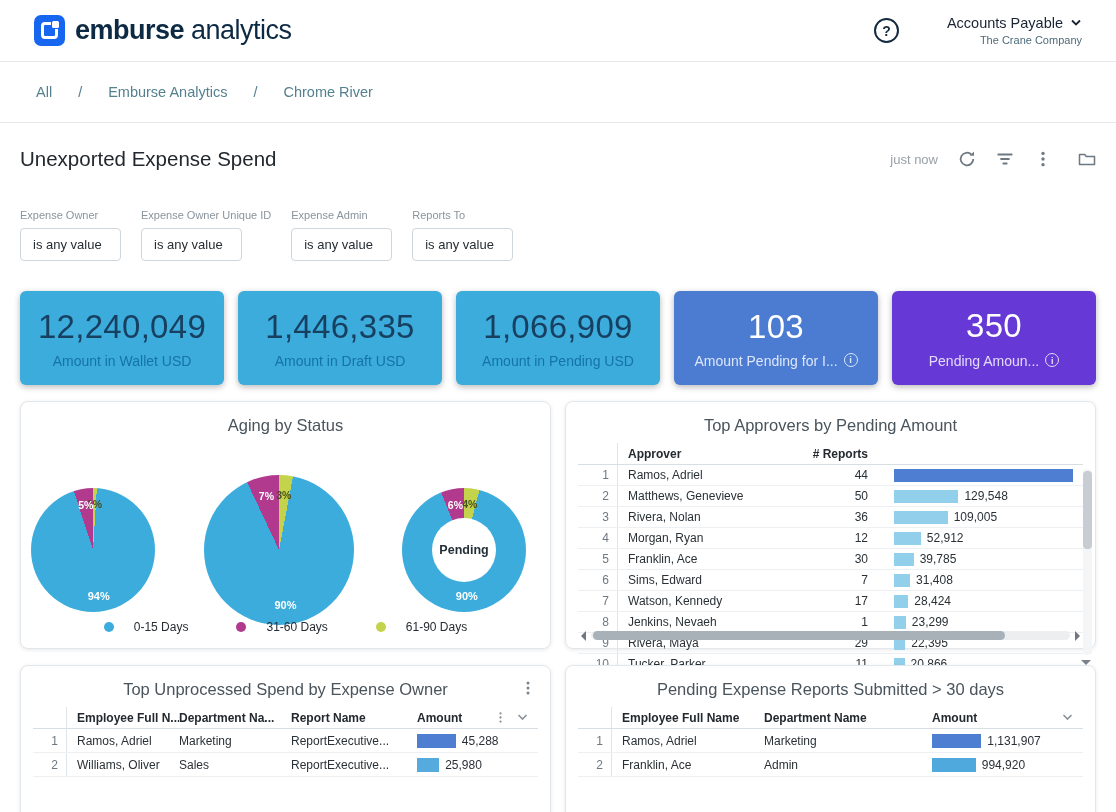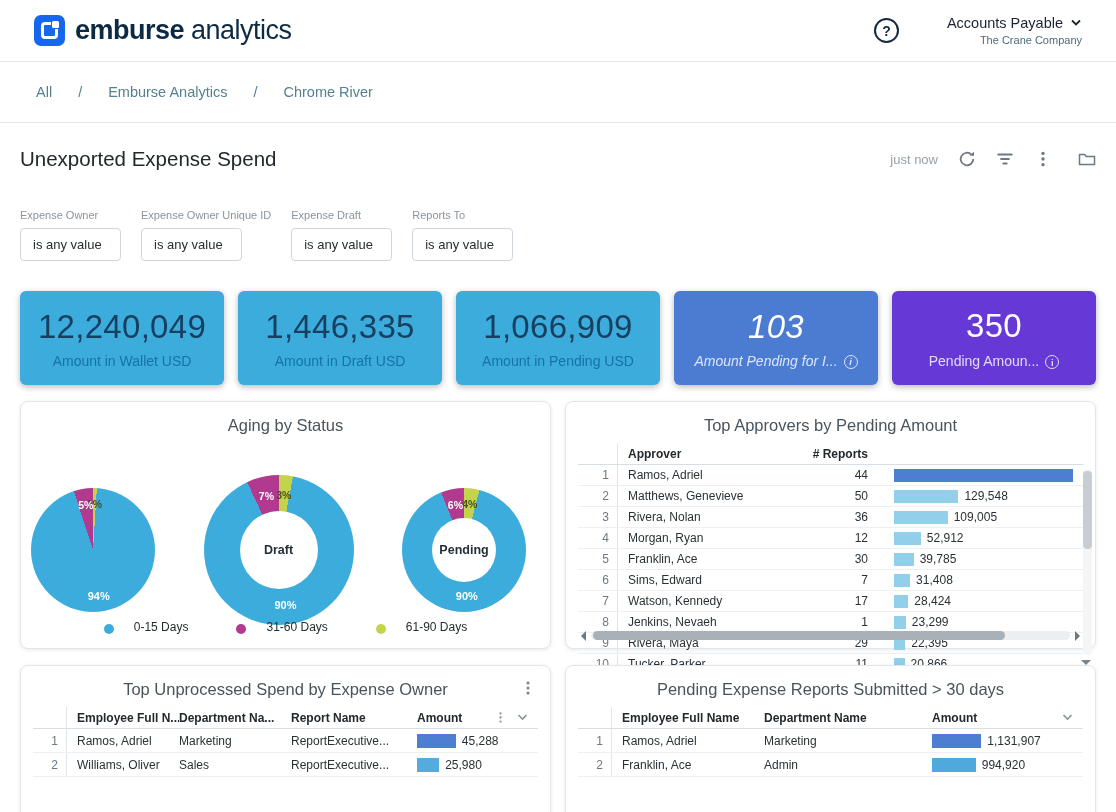--- a/index.html
+++ b/index.html
@@ -39,21 +39,21 @@
   
   .filters { margin-top:38px; display:flex; gap:20px; }
   .flabel { font-size:11px; color:#8A949C; margin-bottom:7px; }
   .fbox { min-width:101px; width:max-content; height:33px; border:1px solid #CFD7DD; border-radius:4px;
           display:flex; align-items:center; padding:0 12px; font-size:13px; color:#262D33; cursor:pointer; background:#fff; }
   
   .kpis { margin-top:30px; display:flex; gap:14px; }
   .kpi { flex:1; height:94px; border-radius:6px; box-shadow:0 2px 6px rgba(0,0,0,0.28);
          display:flex; flex-direction:column; align-items:center; justify-content:center; gap:7px; }
   .kpi .num { font-size:33px; font-weight:400; letter-spacing:0.3px; }
-  .kpi .lbl { font-size:14px; display:flex; align-items:flex-end; gap:6px; }
+  .kpi .lbl { font-size:14px; display:flex; align-items:flex-start; gap:6px; }
   .kpi.cyan .num { color:#173F5F; }
   .kpi.cyan .lbl { color:#1573A6; }
   .kpi.blue .num, .kpi.purple .num { color:#fff; }
   .kpi.blue .lbl { color:#DCE6F9; }
   .kpi.purple .lbl { color:#E3DAF8; }
   .info-icon { width:14px; height:14px; border:1.2px solid currentColor; border-radius:50%; font-size:9.5px; font-weight:700;
                display:inline-flex; align-items:center; justify-content:center; cursor:pointer; }
   
   .row { display:flex; gap:14px; margin-top:16px; }
   .panel { flex:1; background:#fff; border:1px solid #E2E7EB; border-radius:8px; box-shadow:0 1px 4px rgba(0,0,0,0.09); position:relative; }
@@ -66,21 +66,21 @@
   .donut-wrap { position:relative; border-radius:50%; cursor:pointer; }
   .donut-wrap.sm { width:124px; height:124px; }
   .donut-wrap.lg { width:150px; height:150px; }
   .hole { position:absolute; inset:24%; background:#fff; border-radius:50%; display:flex; align-items:center; justify-content:center; z-index:1; }
   .hole-label { font-size:12.5px; font-weight:600; color:#243038; }
   .pct { position:absolute; transform:translate(-50%,-50%); z-index:2; font-weight:700; white-space:nowrap; }
   .pct-0 { color:#fff; font-size:11px; }
   .pct-1 { color:#fff; font-size:10.5px; }
   .pct-2 { color:#49511B; font-size:10.5px; }
   .legend { position:absolute; bottom:14px; left:0; right:0; display:flex; justify-content:center; gap:48px; font-size:12px; color:#262C31; }
-  .legend-item { display:flex; align-items:flex-end; gap:20px; cursor:pointer; }
+  .legend-item { display:flex; align-items:center; gap:20px; cursor:pointer; }
   .legend-dot { width:10px; height:10px; border-radius:50%; }
   
   .tbl { margin:8px 12px 0 12px; font-size:12px; color:#2A3136; }
   .t-head { display:flex; align-items:stretch; height:22px; border-bottom:1px solid #D8DFE4; font-weight:700; color:#23292F; }
   .t-row { display:flex; align-items:stretch; height:21px; border-bottom:1px solid #EDF0F2; }
   .bt .t-row { height:24px; }
   .t-head > div, .t-row > div { display:flex; align-items:center; }
   .c-num { width:40px; justify-content:flex-end; padding-right:8px; color:#6E7881; border-right:1px solid #DFE5E9; }
   .bt .c-num { width:34px; }
   .c-name { width:178px; padding-left:10px; }
@@ -182,21 +182,21 @@
   <div class="filters">
     <div class="filter">
       <div class="flabel">Expense Owner</div>
       <div class="fbox">is any value</div>
     </div>
     <div class="filter">
       <div class="flabel">Expense Owner Unique ID</div>
       <div class="fbox">is any value</div>
     </div>
     <div class="filter">
-      <div class="flabel">Expense Draft</div>
+      <div class="flabel">Expense Admin</div>
       <div class="fbox">is any value</div>
     </div>
     <div class="filter">
       <div class="flabel">Reports To</div>
       <div class="fbox">is any value</div>
     </div>
   </div>
 
   <div class="kpis">
     <div class="kpi cyan" style="background: rgb(60, 172, 221);">
@@ -210,21 +210,21 @@
       <div class="lbl">
           <span>Amount in Draft USD</span>
         </div>
     </div>
     <div class="kpi cyan" style="background: rgb(60, 172, 221);">
       <div class="num">1,066,909</div>
       <div class="lbl">
           <span>Amount in Pending USD</span>
         </div>
     </div>
-    <div class="kpi blue" style="background: rgb(76, 123, 210); font-style: italic;">
+    <div class="kpi blue" style="background: rgb(76, 123, 210);">
       <div class="num">103</div>
       <div class="lbl">
           <span>Amount Pending for I...</span>
           <span class="info-icon">i</span>
         </div>
     </div>
     <div class="kpi purple" style="background: rgb(102, 56, 214); gap: 8px;">
       <div class="num">350</div>
       <div class="lbl">
           <span>Pending Amoun...</span>
@@ -236,23 +236,20 @@
   <div class="row charts">
     <section class="panel">
       <h2>Aging by Status</h2>
       <div class="donuts">
         <div class="donut-wrap sm" style="background: conic-gradient(rgb(195, 212, 76) 0%, rgb(195, 212, 76) 1%, rgb(60, 172, 221) 1%, rgb(60, 172, 221) 95%, rgb(177, 58, 142) 95%, rgb(177, 58, 142) 100%);">
         <span class="pct pct-2" style="left: 63.4411px; top: 16.1426px;">1%</span>
             <span class="pct pct-0" style="left: 67.7503px; top: 107.518px;">94%</span>
             <span class="pct pct-1" style="left: 54.8228px; top: 16.6849px;">5%</span>
           </div>
         <div class="donut-wrap lg" style="background: conic-gradient(rgb(195, 212, 76) 0%, rgb(195, 212, 76) 3%, rgb(60, 172, 221) 3%, rgb(60, 172, 221) 93%, rgb(177, 58, 142) 93%, rgb(177, 58, 142) 100%);">
-          <span class="hole">
-            <span class="hole-label">Draft</span>
-          </span>
         <span class="pct pct-2" style="left: 80.223px; top: 19.7463px;">3%</span>
             <span class="pct pct-0" style="left: 81.956px; top: 130.062px;">90%</span>
             <span class="pct pct-1" style="left: 62.8931px; top: 20.8366px;">7%</span>
           </div>
         <div class="donut-wrap sm" style="background: conic-gradient(rgb(195, 212, 76) 0%, rgb(195, 212, 76) 4%, rgb(60, 172, 221) 4%, rgb(60, 172, 221) 94%, rgb(177, 58, 142) 94%, rgb(177, 58, 142) 100%);">
           <span class="hole">
             <span class="hole-label">Pending</span>
           </span>
         <span class="pct pct-2" style="left: 67.7503px; top: 16.4818px;">4%</span>
             <span class="pct pct-0" style="left: 64.8808px; top: 107.789px;">90%</span>

